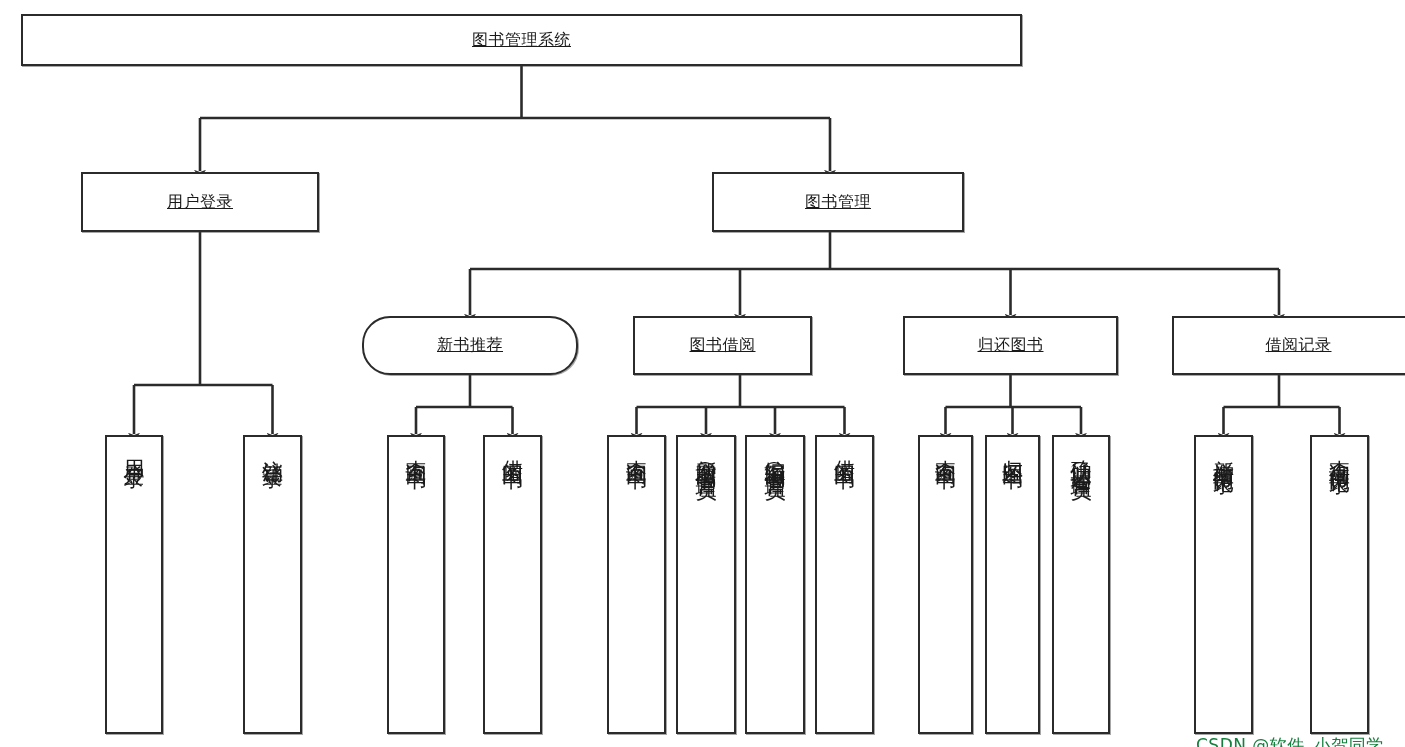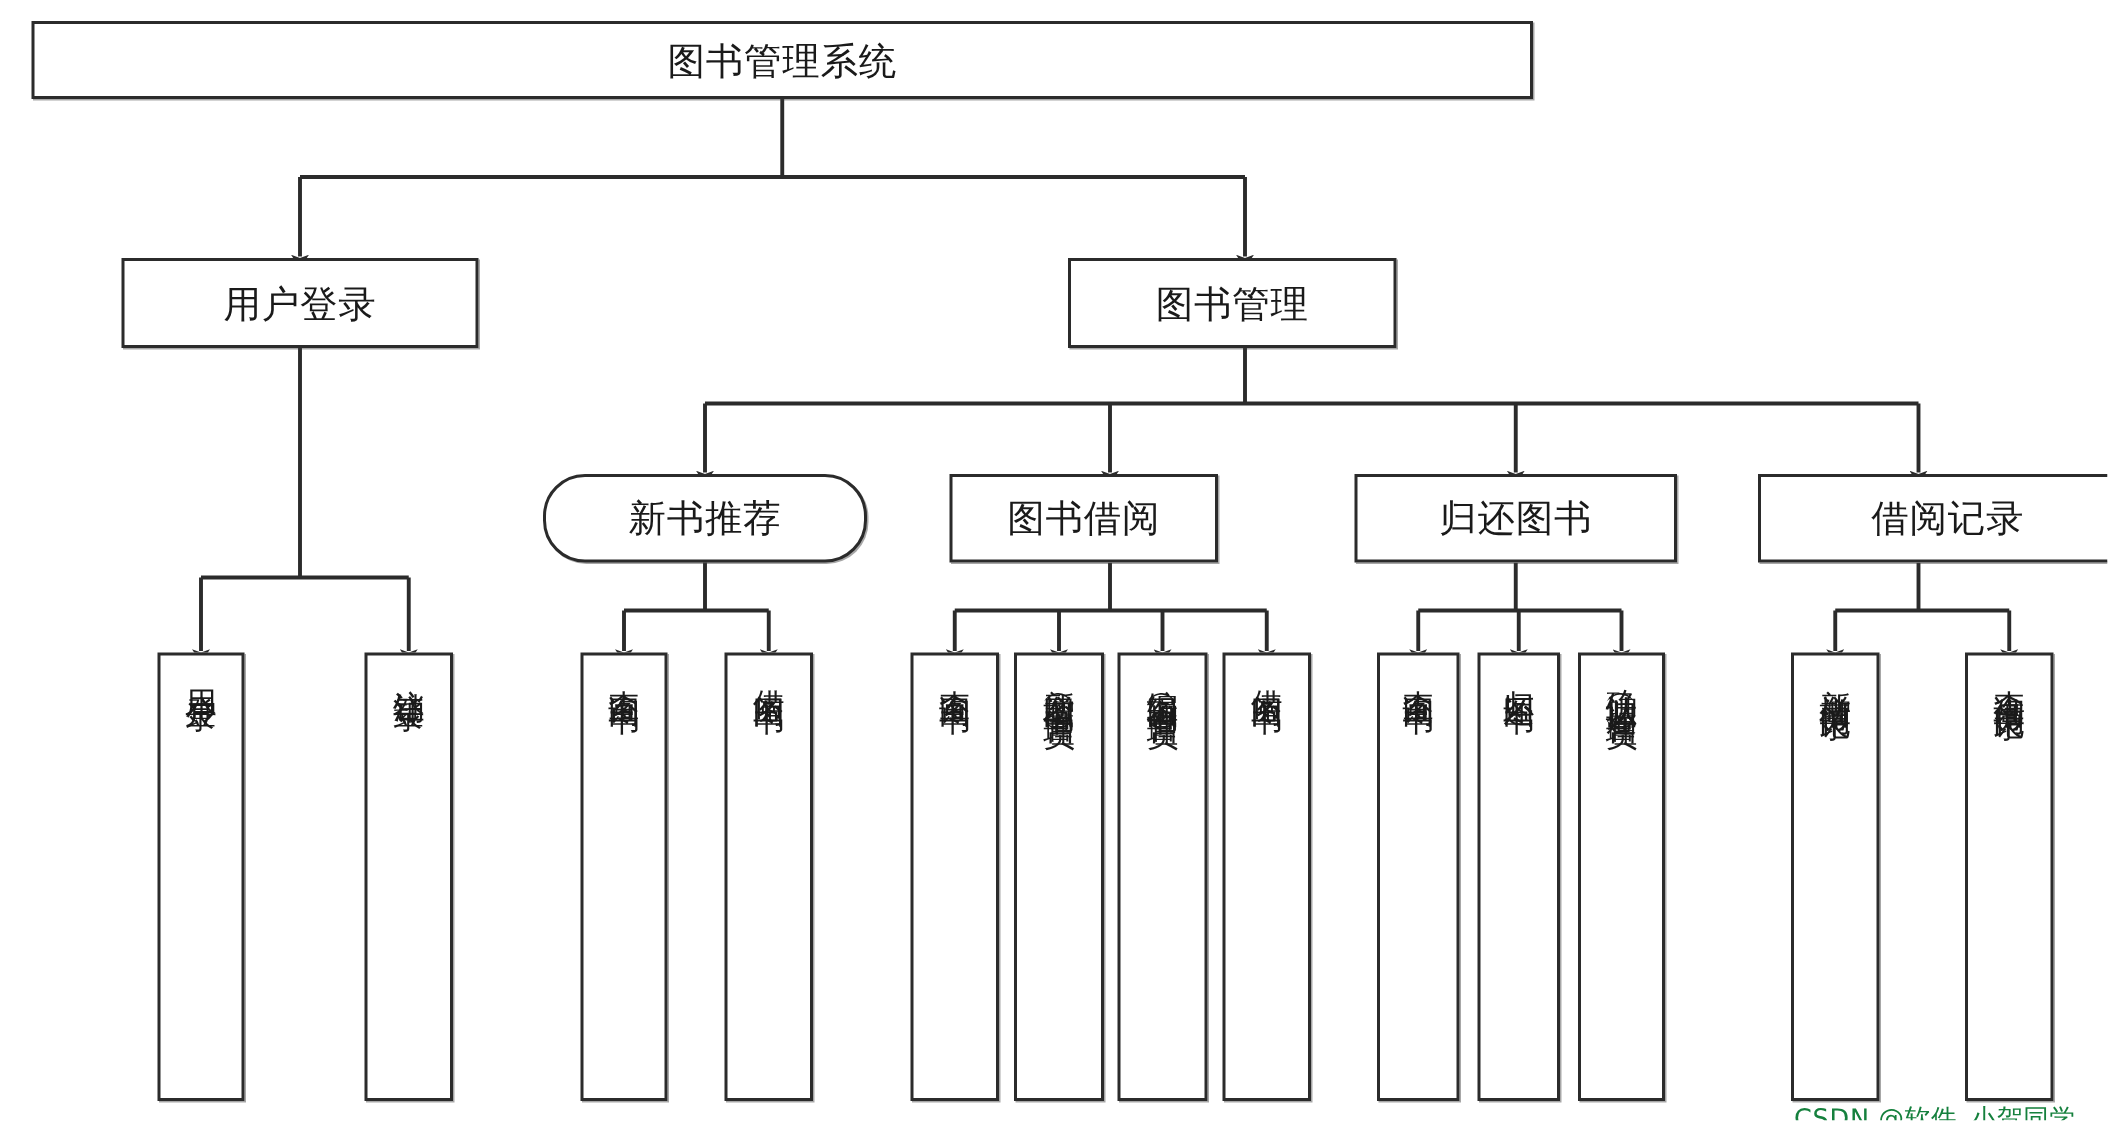--- a/index.html
+++ b/index.html
@@ -31,22 +31,23 @@
     box-sizing: border-box;
     background: #ffffff;
     border: 2px solid #2b2b2b;
     display: flex;
     align-items: center;
     justify-content: center;
     color: #1a1a1a;
     box-shadow: 1px 1px 0 rgba(60,60,60,0.45);
   }
   .node.h {
-    font-size: 25px;
+    font-size: 16px;
     letter-spacing: 0.5px;
+    text-decoration: underline;
   }
   .node.v {
     font-size: 21px;
     align-items: flex-start;
     justify-content: center;
     padding-top: 6px;
   }
   .node.v .vtext {
     writing-mode: vertical-rl;
     text-orientation: upright;
@@ -115,21 +116,21 @@
       </g>
   </svg>
 
   <div id="nodes-layer">
       <div class="node h node-root" style="left: 21px; top: 14px; width: 1001px; height: 52px;">
         <span>图书管理系统</span>
       </div>
       <div class="node h" style="left: 81px; top: 172px; width: 238px; height: 60px;">
         <span>用户登录</span>
       </div>
-      <div class="node h" style="left: 712px; top: 172px; width: 219px; height: 60px;">
+      <div class="node h" style="left: 712px; top: 172px; width: 252px; height: 60px;">
         <span>图书管理</span>
       </div>
       <div class="node h" style="left: 362px; top: 316px; width: 216px; height: 59px; border-radius: 28px;">
         <span>新书推荐</span>
       </div>
       <div class="node h" style="left: 633px; top: 316px; width: 179px; height: 59px;">
         <span>图书借阅</span>
       </div>
       <div class="node h" style="left: 903px; top: 316px; width: 215px; height: 59px;">
         <span>归还图书</span>

